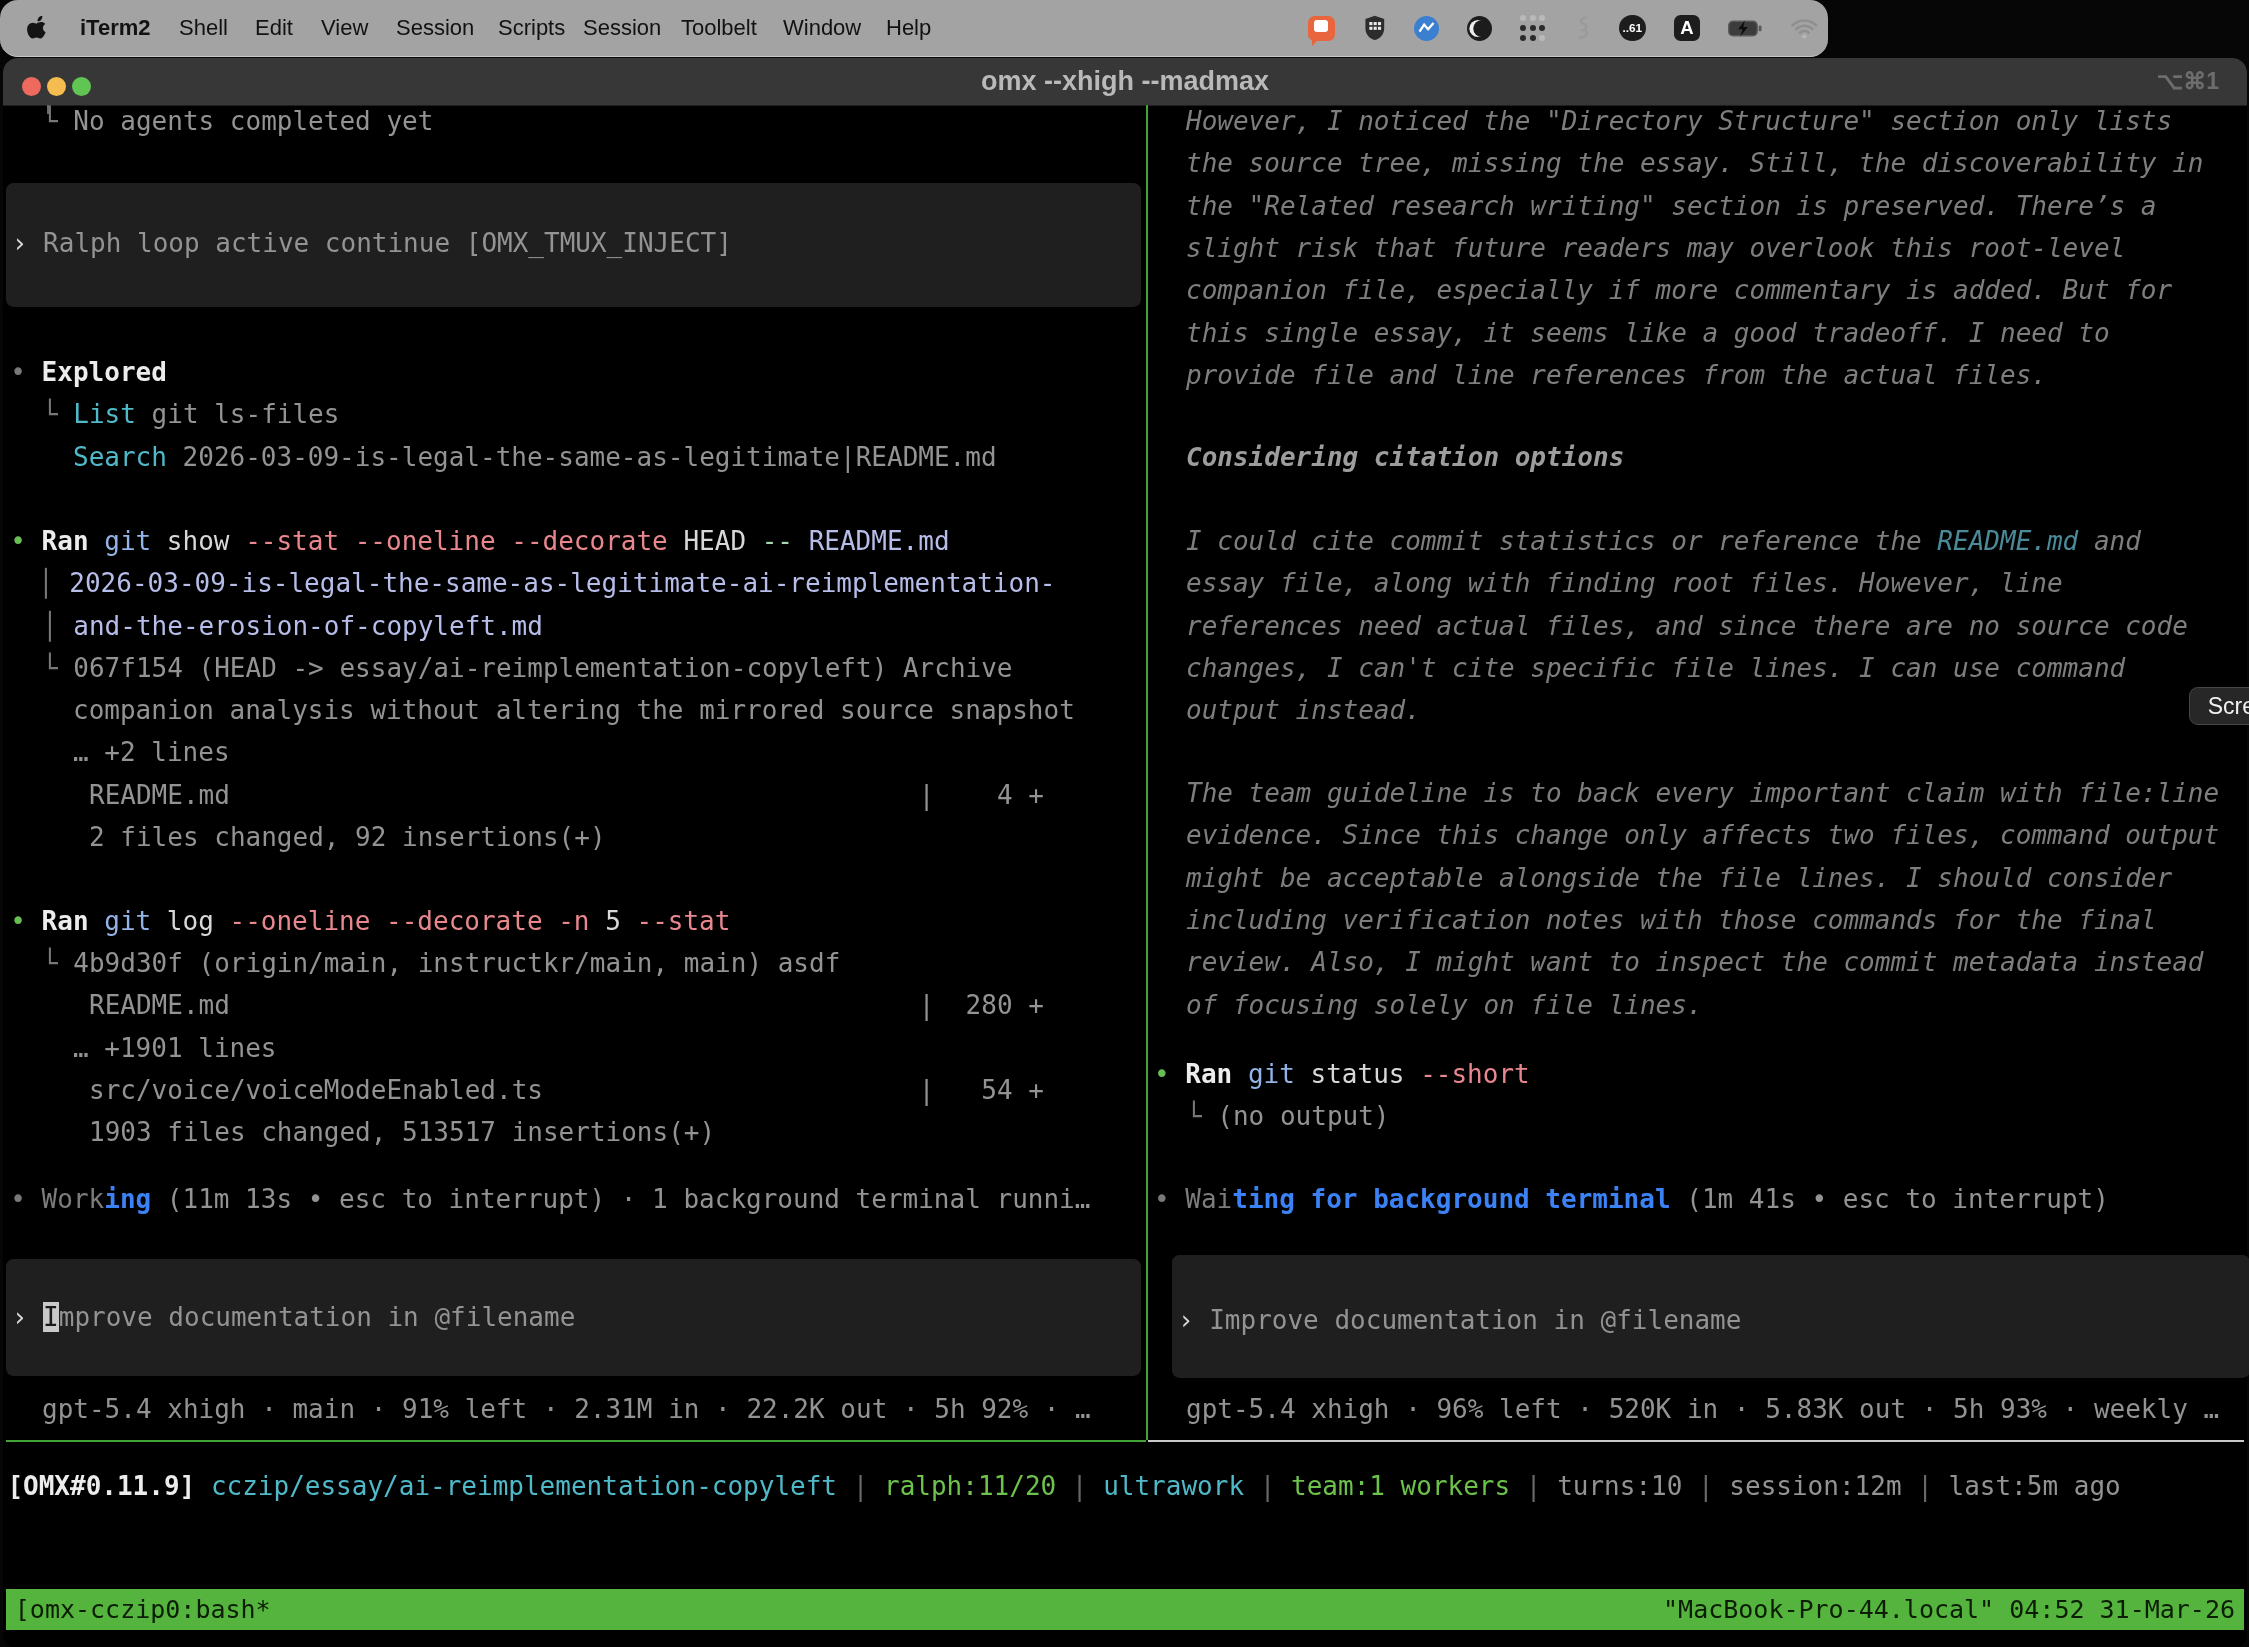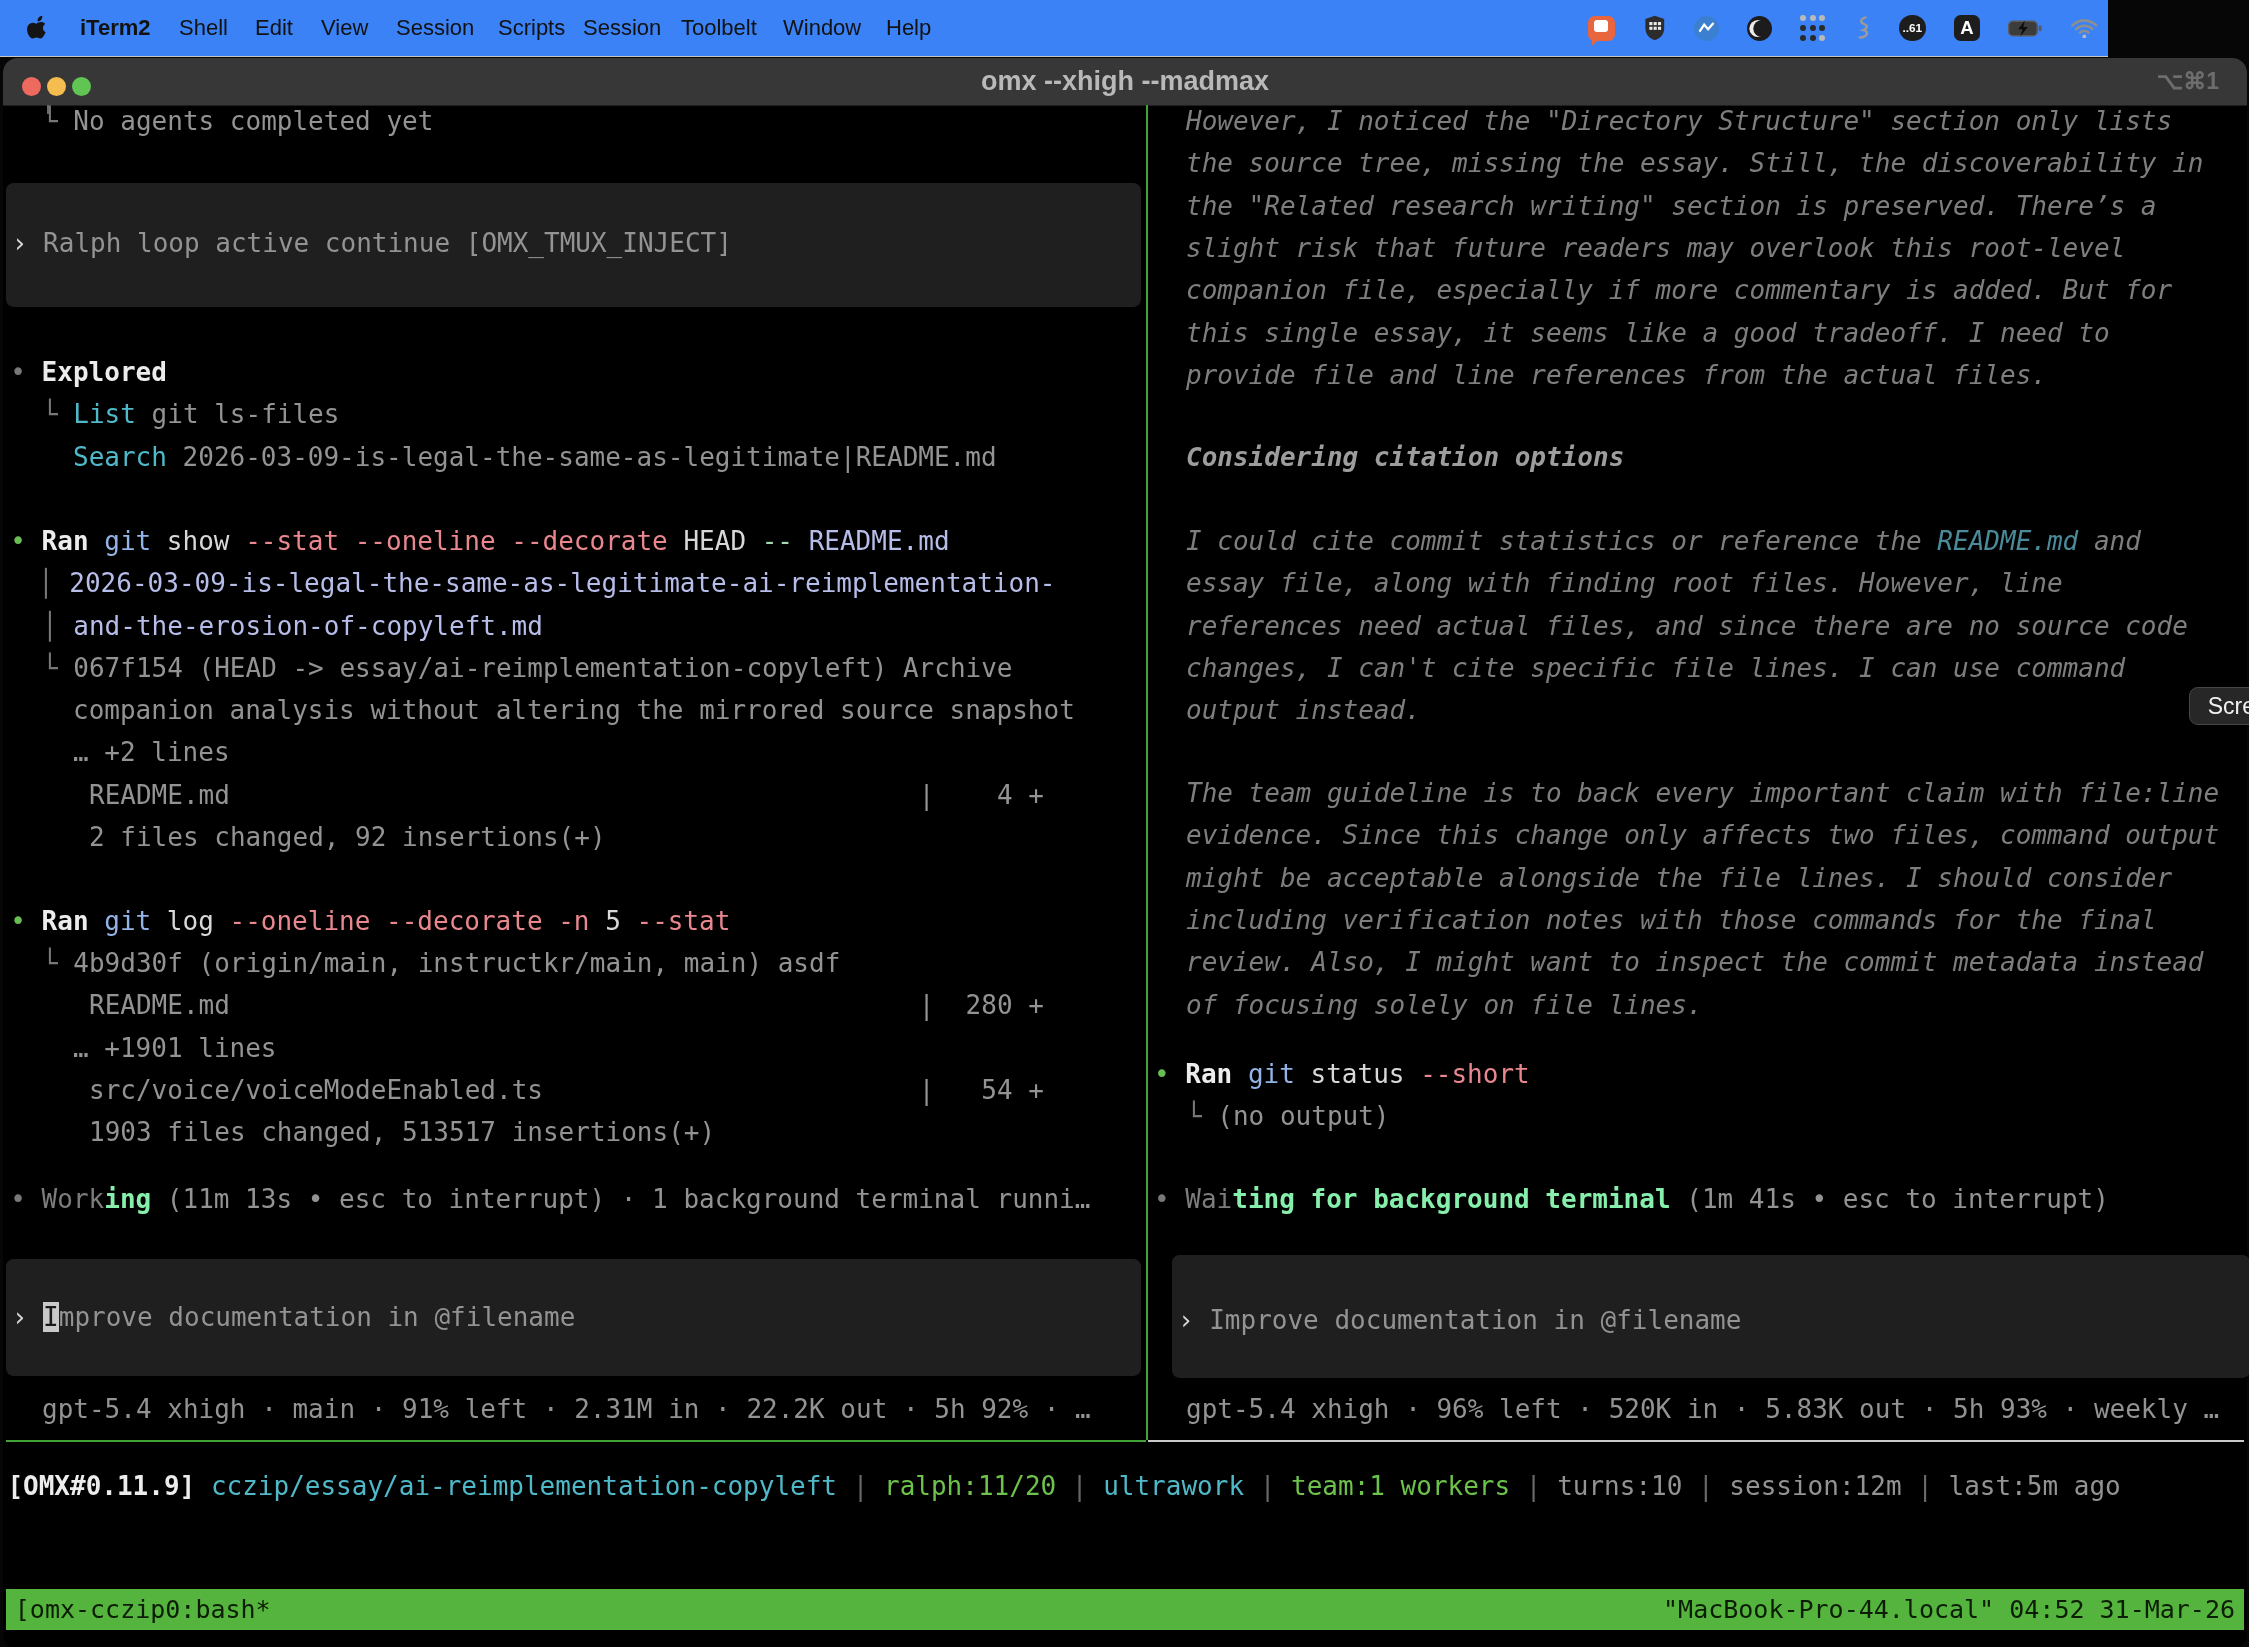--- a/index.html
+++ b/index.html
@@ -1,19 +1,19 @@
 <!DOCTYPE html>
 <html style="font-size:11.8px"><head>
 <meta charset="utf-8">
 <style>
   html,body{margin:0;padding:0;background:#000;}
   #screen{position:relative;width:2250px;height:1648px;overflow:hidden;background:#060606;font-family:"Liberation Sans",sans-serif;}
 
   
-  #menubar{position:absolute;left:0;top:0;width:2108px;height:56px;background:#3b82f6;border-bottom:0.7px solid #c8c7c1;}
+  #menubar{position:absolute;left:0;top:0;width:1828px;height:56px;background:#a3a3a3;border-bottom:0.7px solid #c8c7c1;border-radius:18px;}
   #apple-logo{position:absolute;left:26.6px;top:16px;}
   .menu-item{position:absolute;top:0;height:56px;line-height:56px;font-size:22px;color:#121212;white-space:nowrap;}
   .menu-item.bold{font-weight:700;}
   #menu-status{position:absolute;right:10.3px;top:0;height:56px;display:flex;align-items:center;gap:28px;}
   .mi{display:flex;align-items:center;justify-content:center;}
   .orange-bubble{position:relative;width:26.6px;height:25px;background:#e8653e;border-radius:6.6px;}
   .orange-bubble .wsq{position:absolute;left:5.9px;top:4.4px;width:14px;height:12.5px;background:#fff;border-radius:3px;}
   .orange-bubble .tail{position:absolute;left:3.7px;bottom:-5.2px;width:0;height:0;border-left:6.6px solid #e8653e;border-bottom:6.6px solid transparent;}
   .badge-61{width:26.6px;height:26.6px;border-radius:50%;background:#1d1d1d;color:#fff;font-size:11.8px;font-weight:700;display:flex;align-items:center;justify-content:center;letter-spacing:0;}
   .badge-a{width:26.6px;height:26.6px;border-radius:6.6px;background:#1d1d1d;color:#fff;font-size:18.5px;font-weight:700;display:flex;align-items:center;justify-content:center;}
@@ -41,21 +41,21 @@
   .bl{color:#93b2e6}
   .pk{color:#e9878f}
   .mt{color:#a3d8b0}
   .lv{color:#b7bde9}
   .gn{color:#68bd53}
   .gn2{color:#6cc24b}
   .i{color:#7e7e7e;font-style:italic}
   .ib{color:#9d9d9d;font-style:italic;font-weight:700}
   .tl{color:#4a8a99;font-style:italic}
   .shd{color:#7c7c7c}
-  .shb{color:#86efac;font-weight:700}
+  .shb{color:#3b82f6;font-weight:700}
   .sep{color:#686868}
   .cur{background:#c9c9c9;color:#1a1a1a}
 
   #divider-v{position:absolute;left:1146px;top:105px;width:2.2px;height:1335px;background:#3fa336;}
   #border-h-left{position:absolute;left:5.9px;top:1440px;width:1140px;height:2.2px;background:#3fa336;}
   #border-h-right{position:absolute;left:1148px;top:1440px;width:1096px;height:2.2px;background:#c9c9c9;}
   #tree-tick{position:absolute;left:47px;top:105px;width:2.2px;height:8.9px;background:#6a6a6a;}
 
   
   #tmuxbar{position:absolute;left:5.9px;top:1589px;width:2238px;height:41px;background:#54b43d;display:flex;justify-content:space-between;align-items:center;padding:0 8.9px;box-sizing:border-box;font-family:"DejaVu Sans Mono",monospace;font-size:25px;color:#0b1d04;white-space:pre;}

